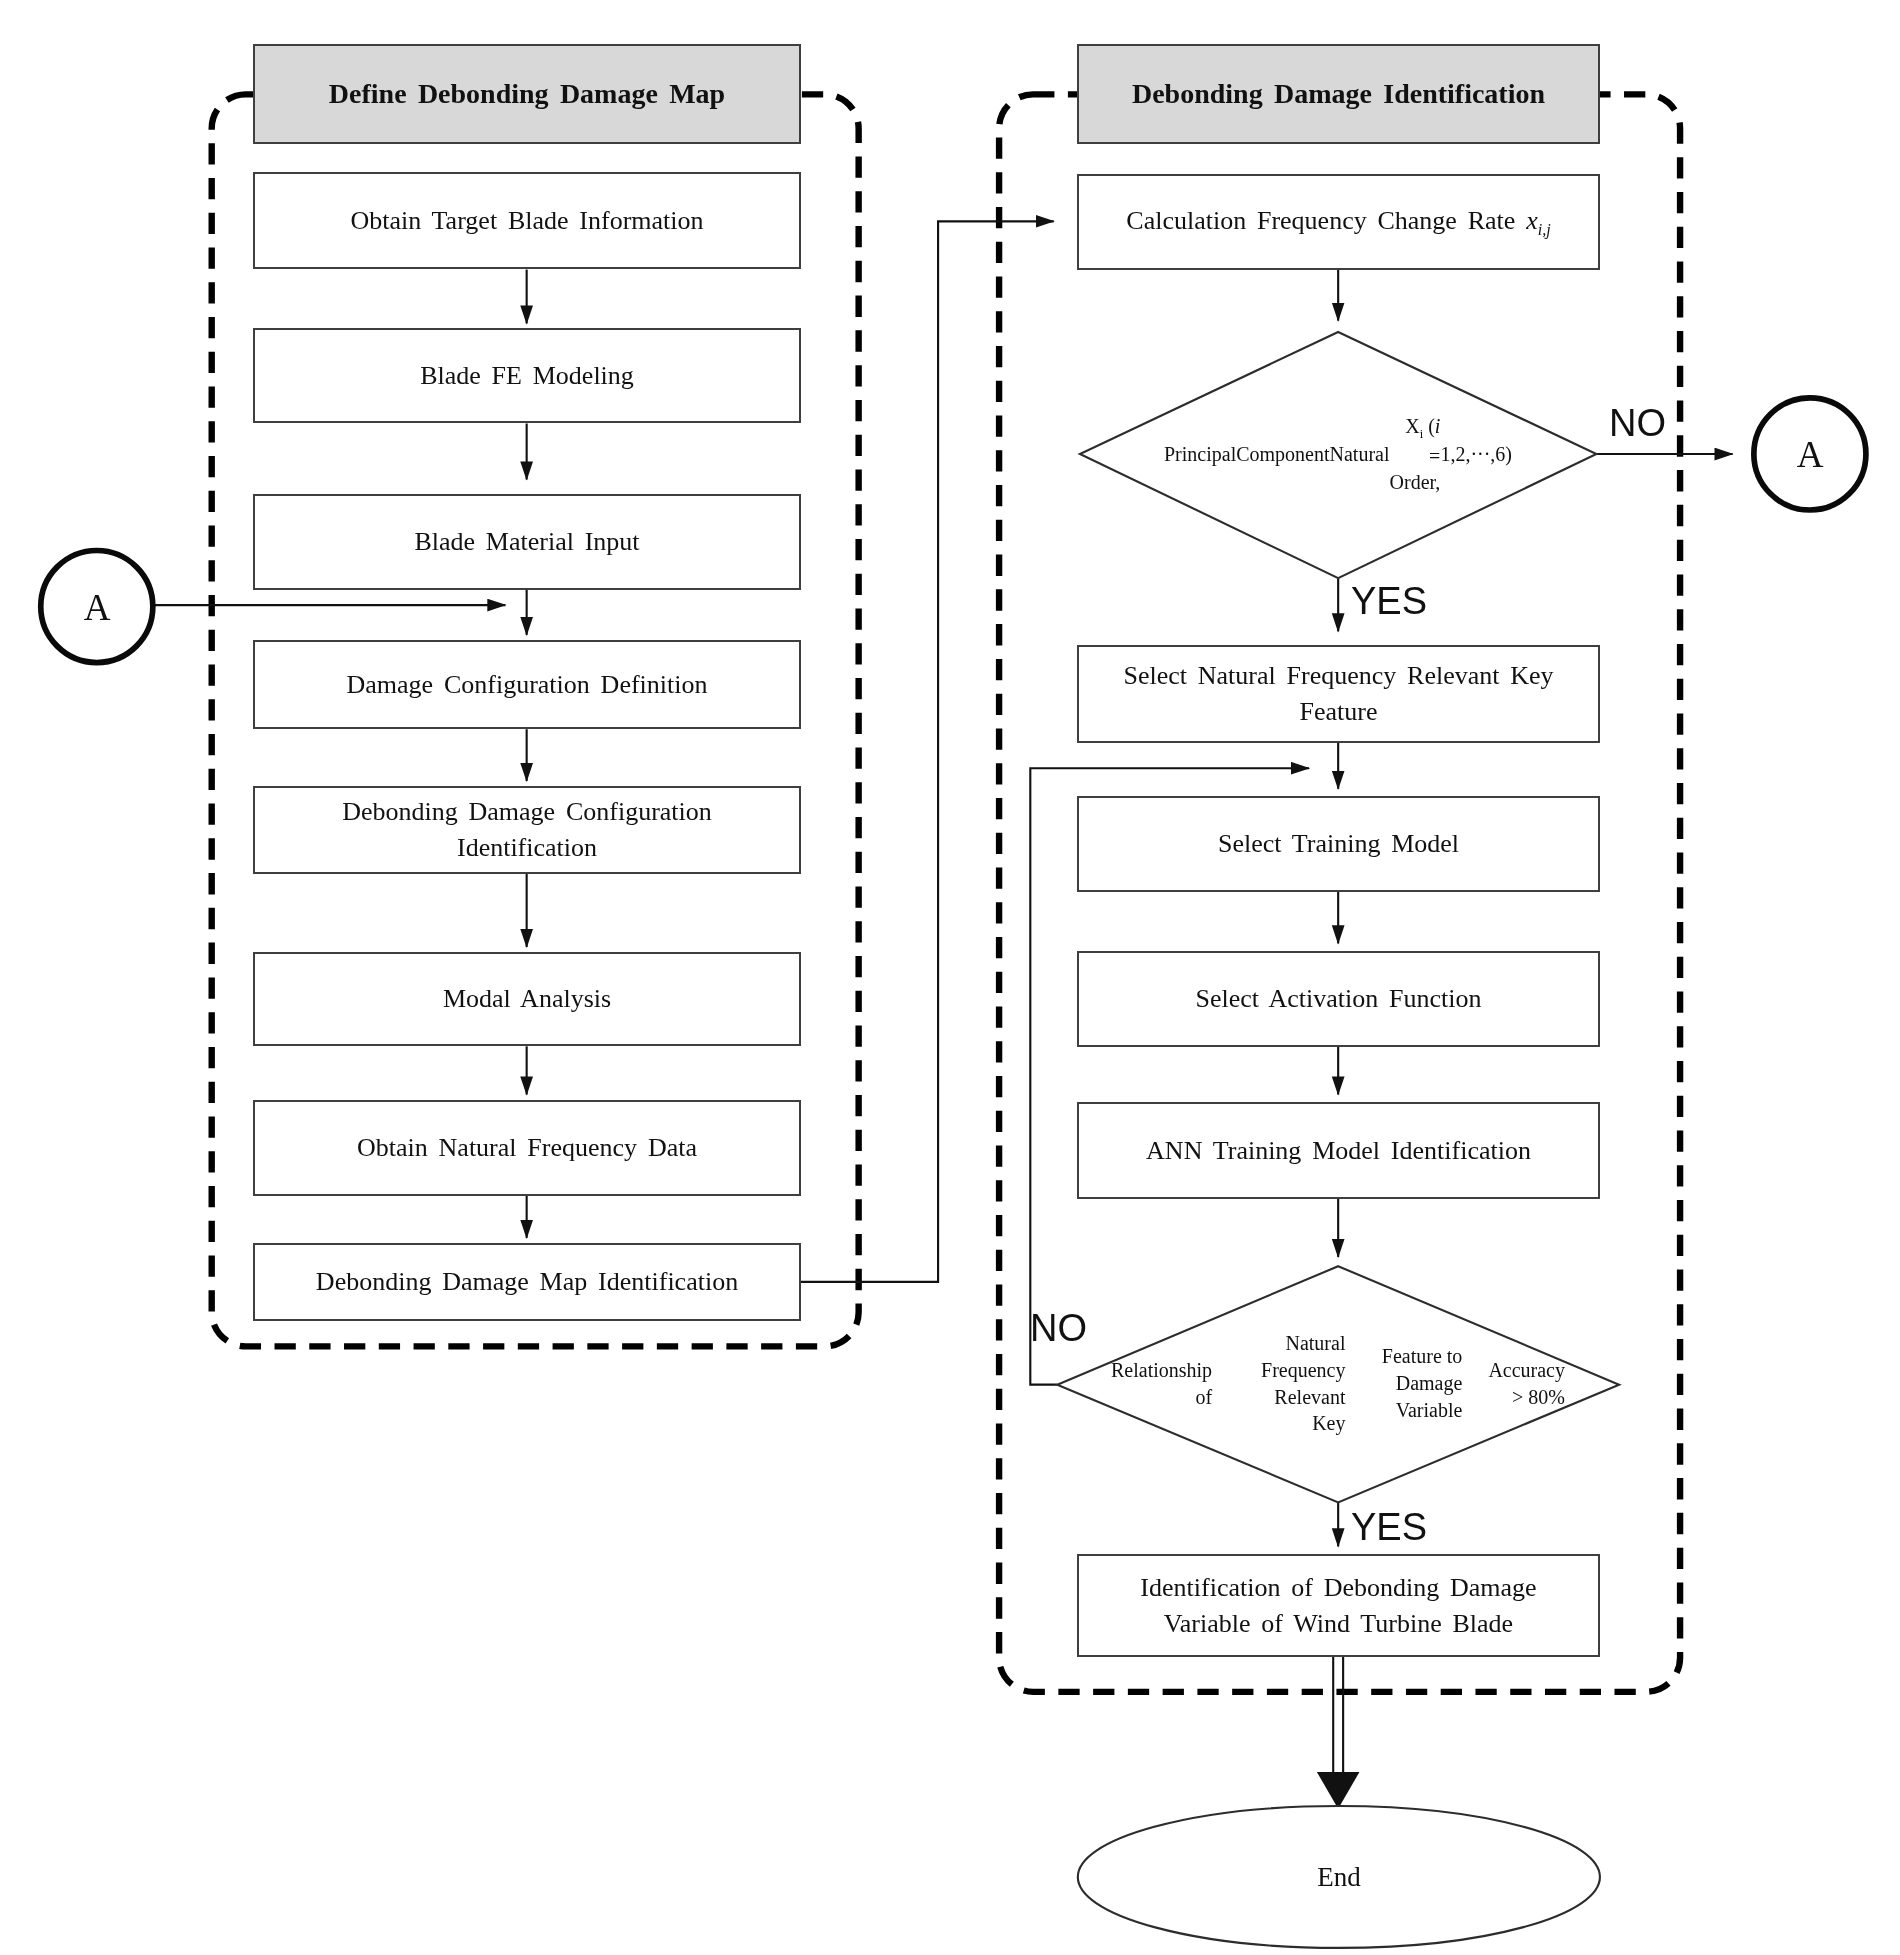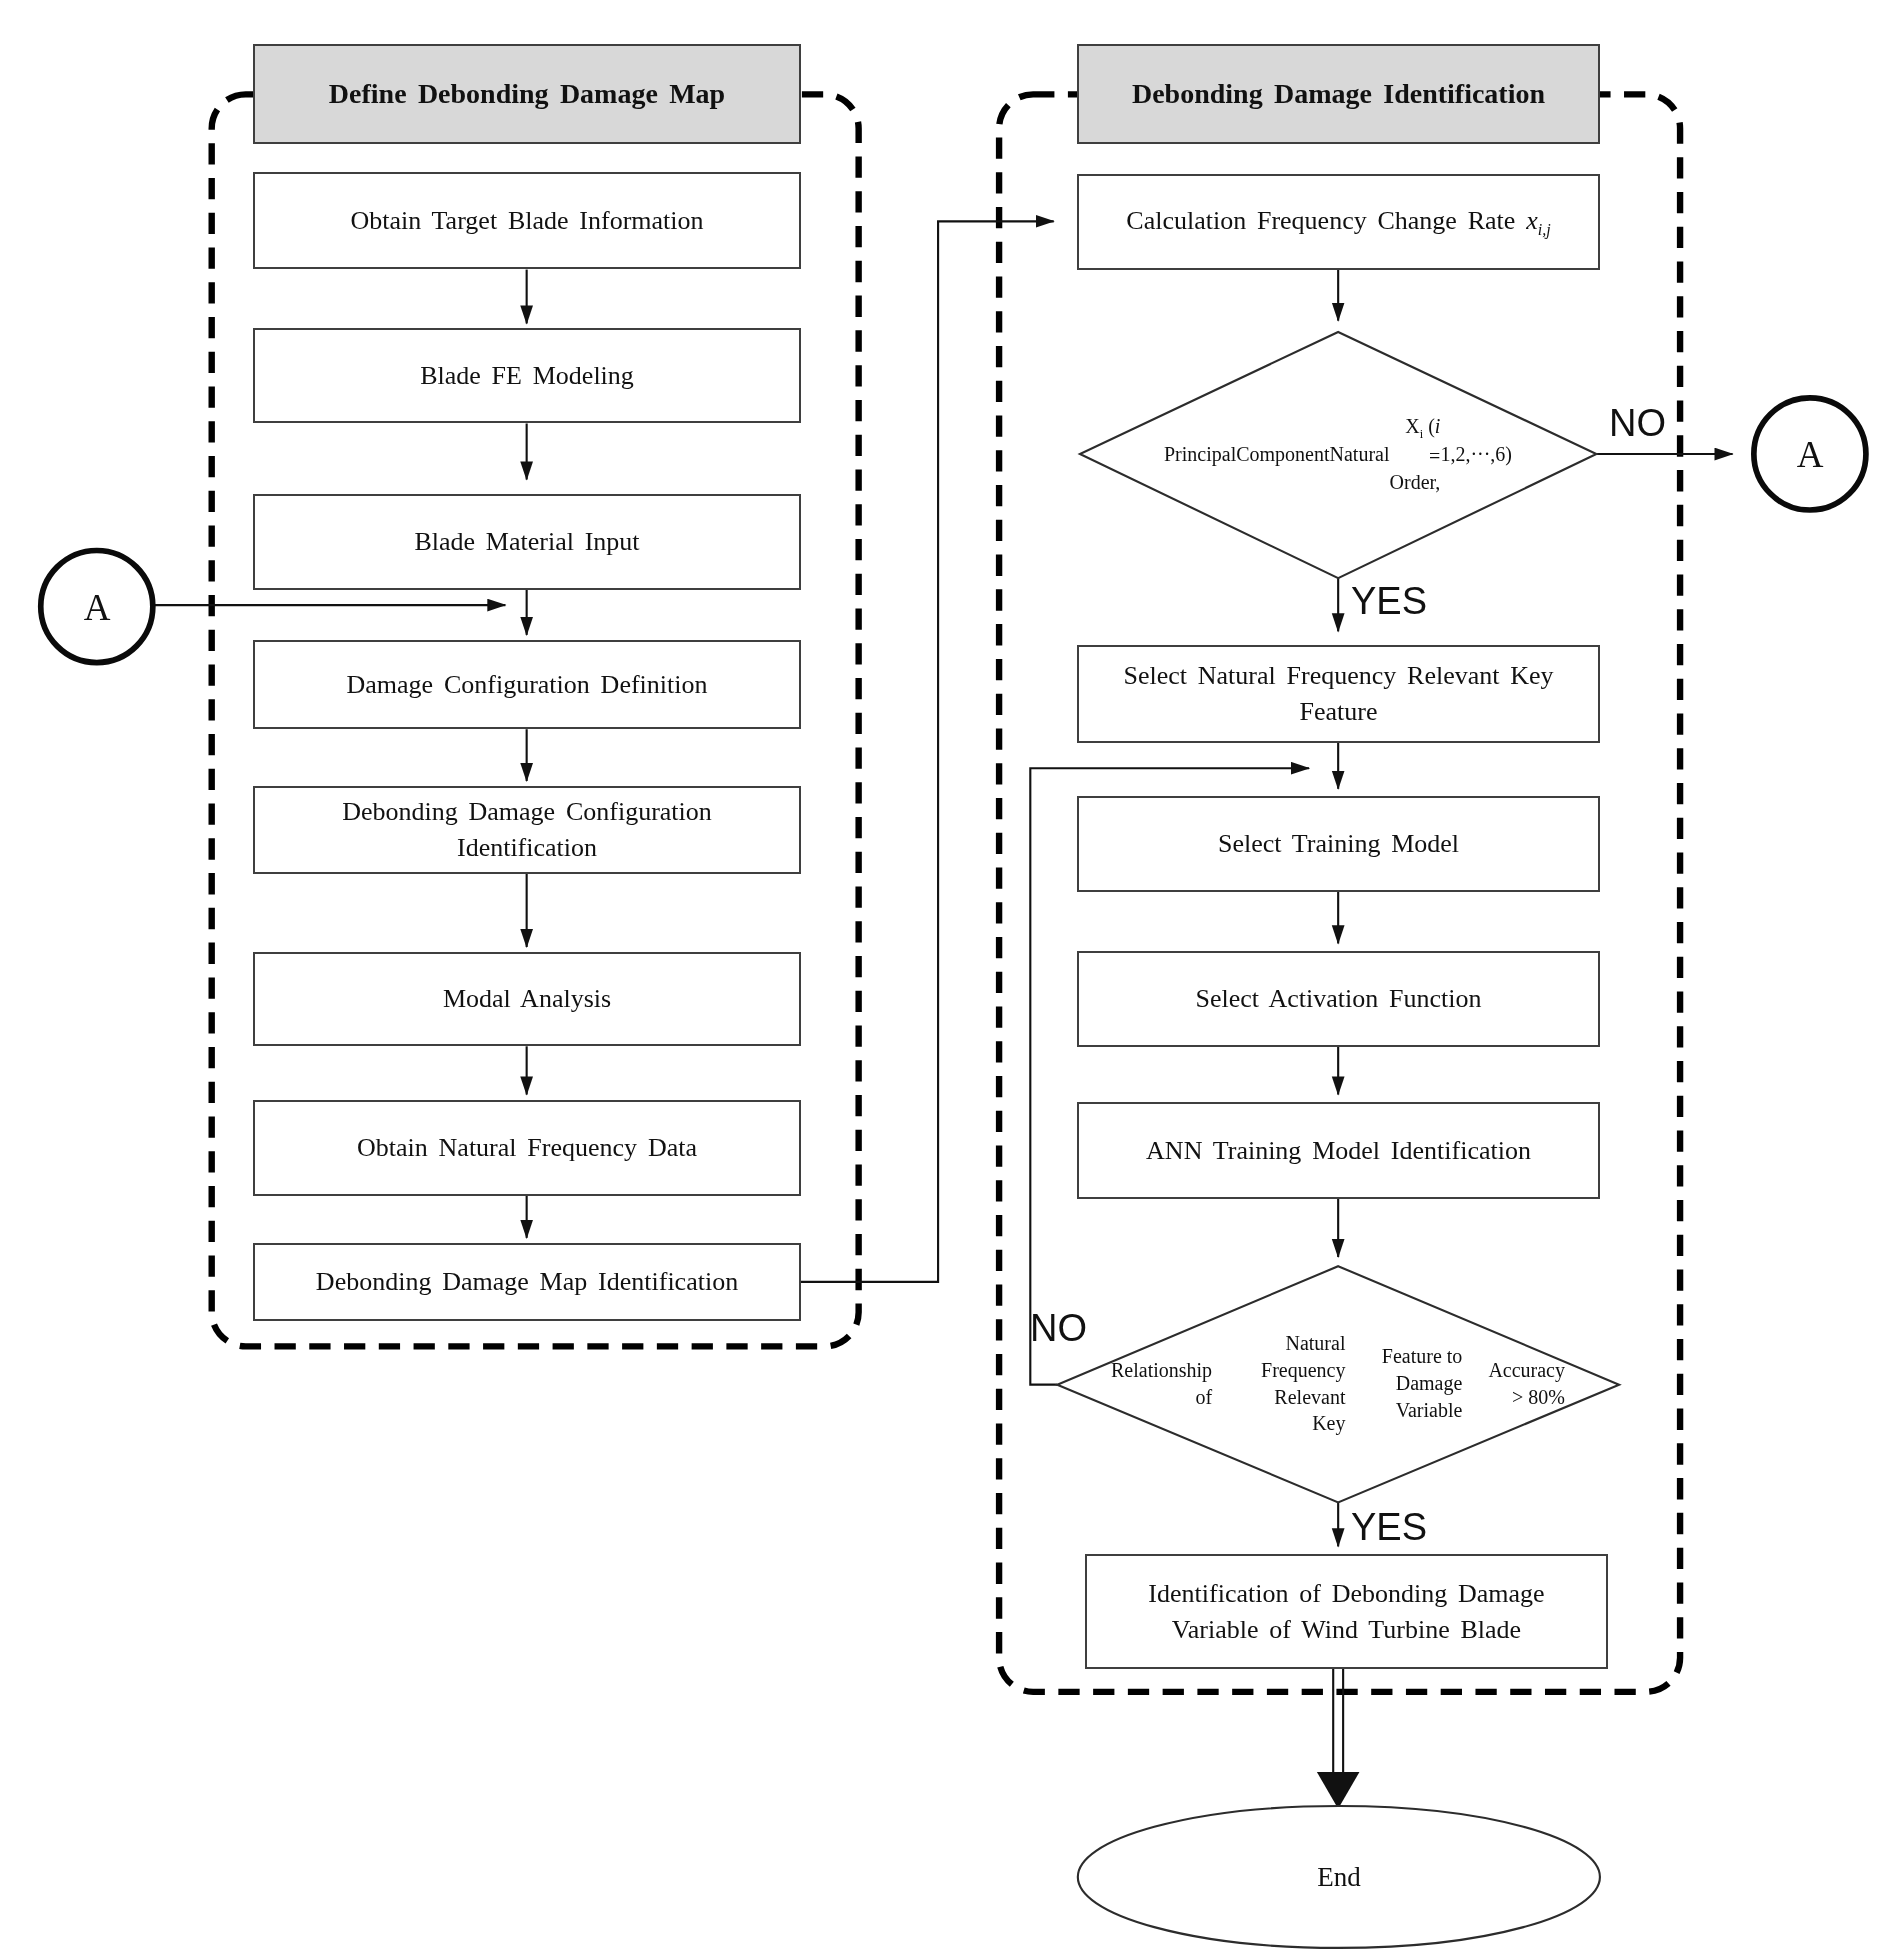--- a/index.html
+++ b/index.html
@@ -104,21 +104,21 @@
   <div class="box" style="left:1077px;top:951px;width:523px;height:96px;">Select Activation Function</div>
   <div class="box" style="left:1077px;top:1102px;width:523px;height:97px;">ANN Training Model Identification</div>
 
   <div class="dtext" style="left:1111px;top:1277px;width:454px;height:213px;gap:26px;">
     <div>Relationship of</div>
     <div>Natural Frequency Relevant Key</div>
     <div>Feature to Damage Variable</div>
     <div>Accuracy &gt; 80%</div>
   </div>
 
-  <div class="box" style="left:1077px;top:1554px;width:523px;height:115px;padding:4.3px 43px;margin-left:8px;">Identification of Debonding Damage Variable of Wind Turbine Blade</div>
+  <div class="box" style="left:1077px;top:1554px;width:523px;height:103px;padding:4.3px 43px;">Identification of Debonding Damage Variable of Wind Turbine Blade</div>
 
   <div class="endlbl" style="left:1078px;top:1806px;width:522px;height:142px;display:flex;align-items:center;justify-content:center;">End</div>
 
   <div class="lbl" style="left:1351px;top:580px;">YES</div>
   <div class="lbl" style="left:1609px;top:402px;">NO</div>
   <div class="lbl" style="left:1351px;top:1506px;">YES</div>
   <div class="lbl" style="left:1030px;top:1307px;">NO</div>
 
   <div class="conn-label" style="left:40px;top:550px;width:114px;height:114px;display:flex;align-items:center;justify-content:center;">A</div>
   <div class="conn-label" style="left:1753px;top:397px;width:114px;height:114px;display:flex;align-items:center;justify-content:center;">A</div>

